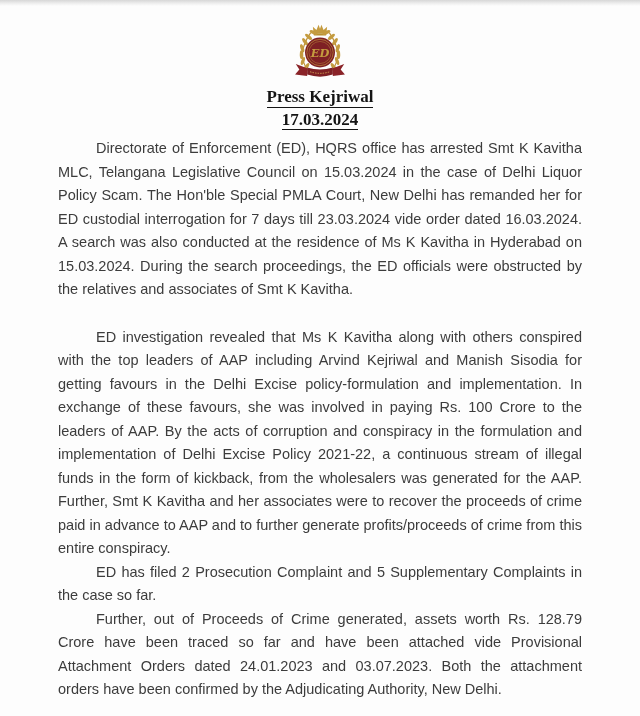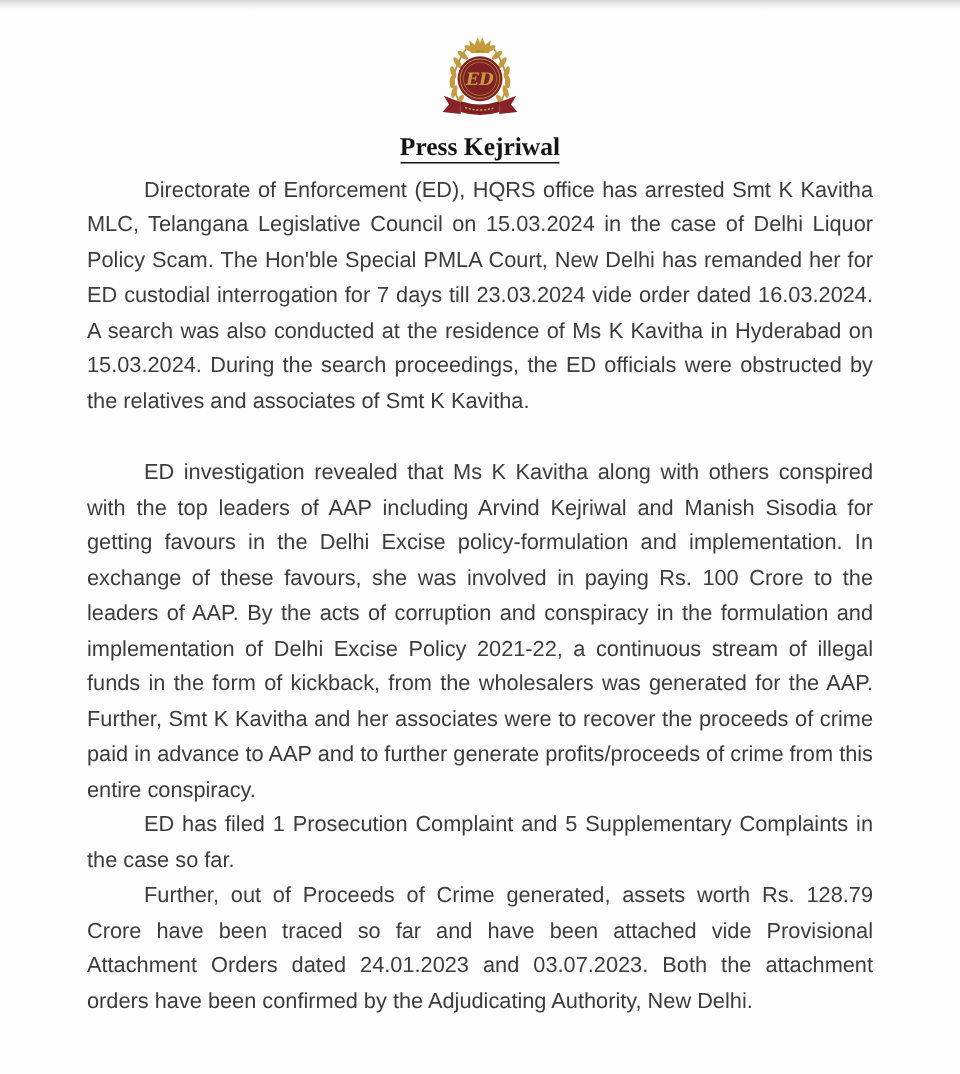--- a/index.html
+++ b/index.html
@@ -95,23 +95,26 @@
           <path d="M68 62 L84 56 L79 64 L85 71 L68 73 Z" fill="#8a2328"></path>
           <path d="M32 61 Q50 67 68 61 L68 71 Q50 77 32 71 Z" fill="#7e2024"></path>
           <path d="M36 67 Q50 71.5 64 67" stroke="#d9b35a" stroke-width="1.2" stroke-dasharray="2 1.6" fill="none"></path>
         </g>
       </svg>
     </div>
 
     <div class="title-line">
       <span class="u">Press Kejriwal</span>
     </div>
+    <div class="title-line">
+      <span class="u">17.03.2024</span>
+    </div>
   </header>
 
   <main>
     <p class="gap-sm">Directorate of Enforcement (ED), HQRS office has arrested Smt K Kavitha MLC, Telangana Legislative Council on 15.03.2024 in the case of Delhi Liquor Policy Scam.  The Hon'ble Special PMLA Court, New Delhi has remanded her for ED custodial interrogation for 7 days till 23.03.2024 vide order dated 16.03.2024. A search was also conducted at the residence of Ms K Kavitha in Hyderabad on 15.03.2024. During the search proceedings, the ED officials were obstructed by the relatives and associates of Smt K Kavitha.</p>
     <p>ED investigation revealed that Ms K Kavitha along with others conspired with the top leaders of AAP including Arvind Kejriwal and Manish Sisodia for getting favours in the Delhi Excise policy-formulation and implementation. In exchange of these favours, she was involved in paying Rs. 100 Crore to the leaders of AAP. By the acts of corruption and conspiracy in the formulation and implementation of Delhi Excise Policy 2021-22, a continuous stream of illegal funds in the form of kickback, from the wholesalers was generated for the AAP.  Further, Smt K Kavitha and her associates were to recover the proceeds of crime paid in advance to AAP and to further generate profits/proceeds of crime from this entire conspiracy.</p>
-    <p>ED has filed 1 Prosecution Complaint and 5 Supplementary Complaints  in the case so far.</p>
+    <p>ED has filed 2 Prosecution Complaint and 5 Supplementary Complaints  in the case so far.</p>
     <p>Further, out of Proceeds of Crime generated, assets worth Rs. 128.79 Crore have been traced so far and have been attached vide Provisional Attachment Orders dated 24.01.2023 and 03.07.2023. Both the attachment orders have been confirmed by the Adjudicating Authority, New Delhi.</p>
 
   </main>
 
 </div>
 
 </body></html>

